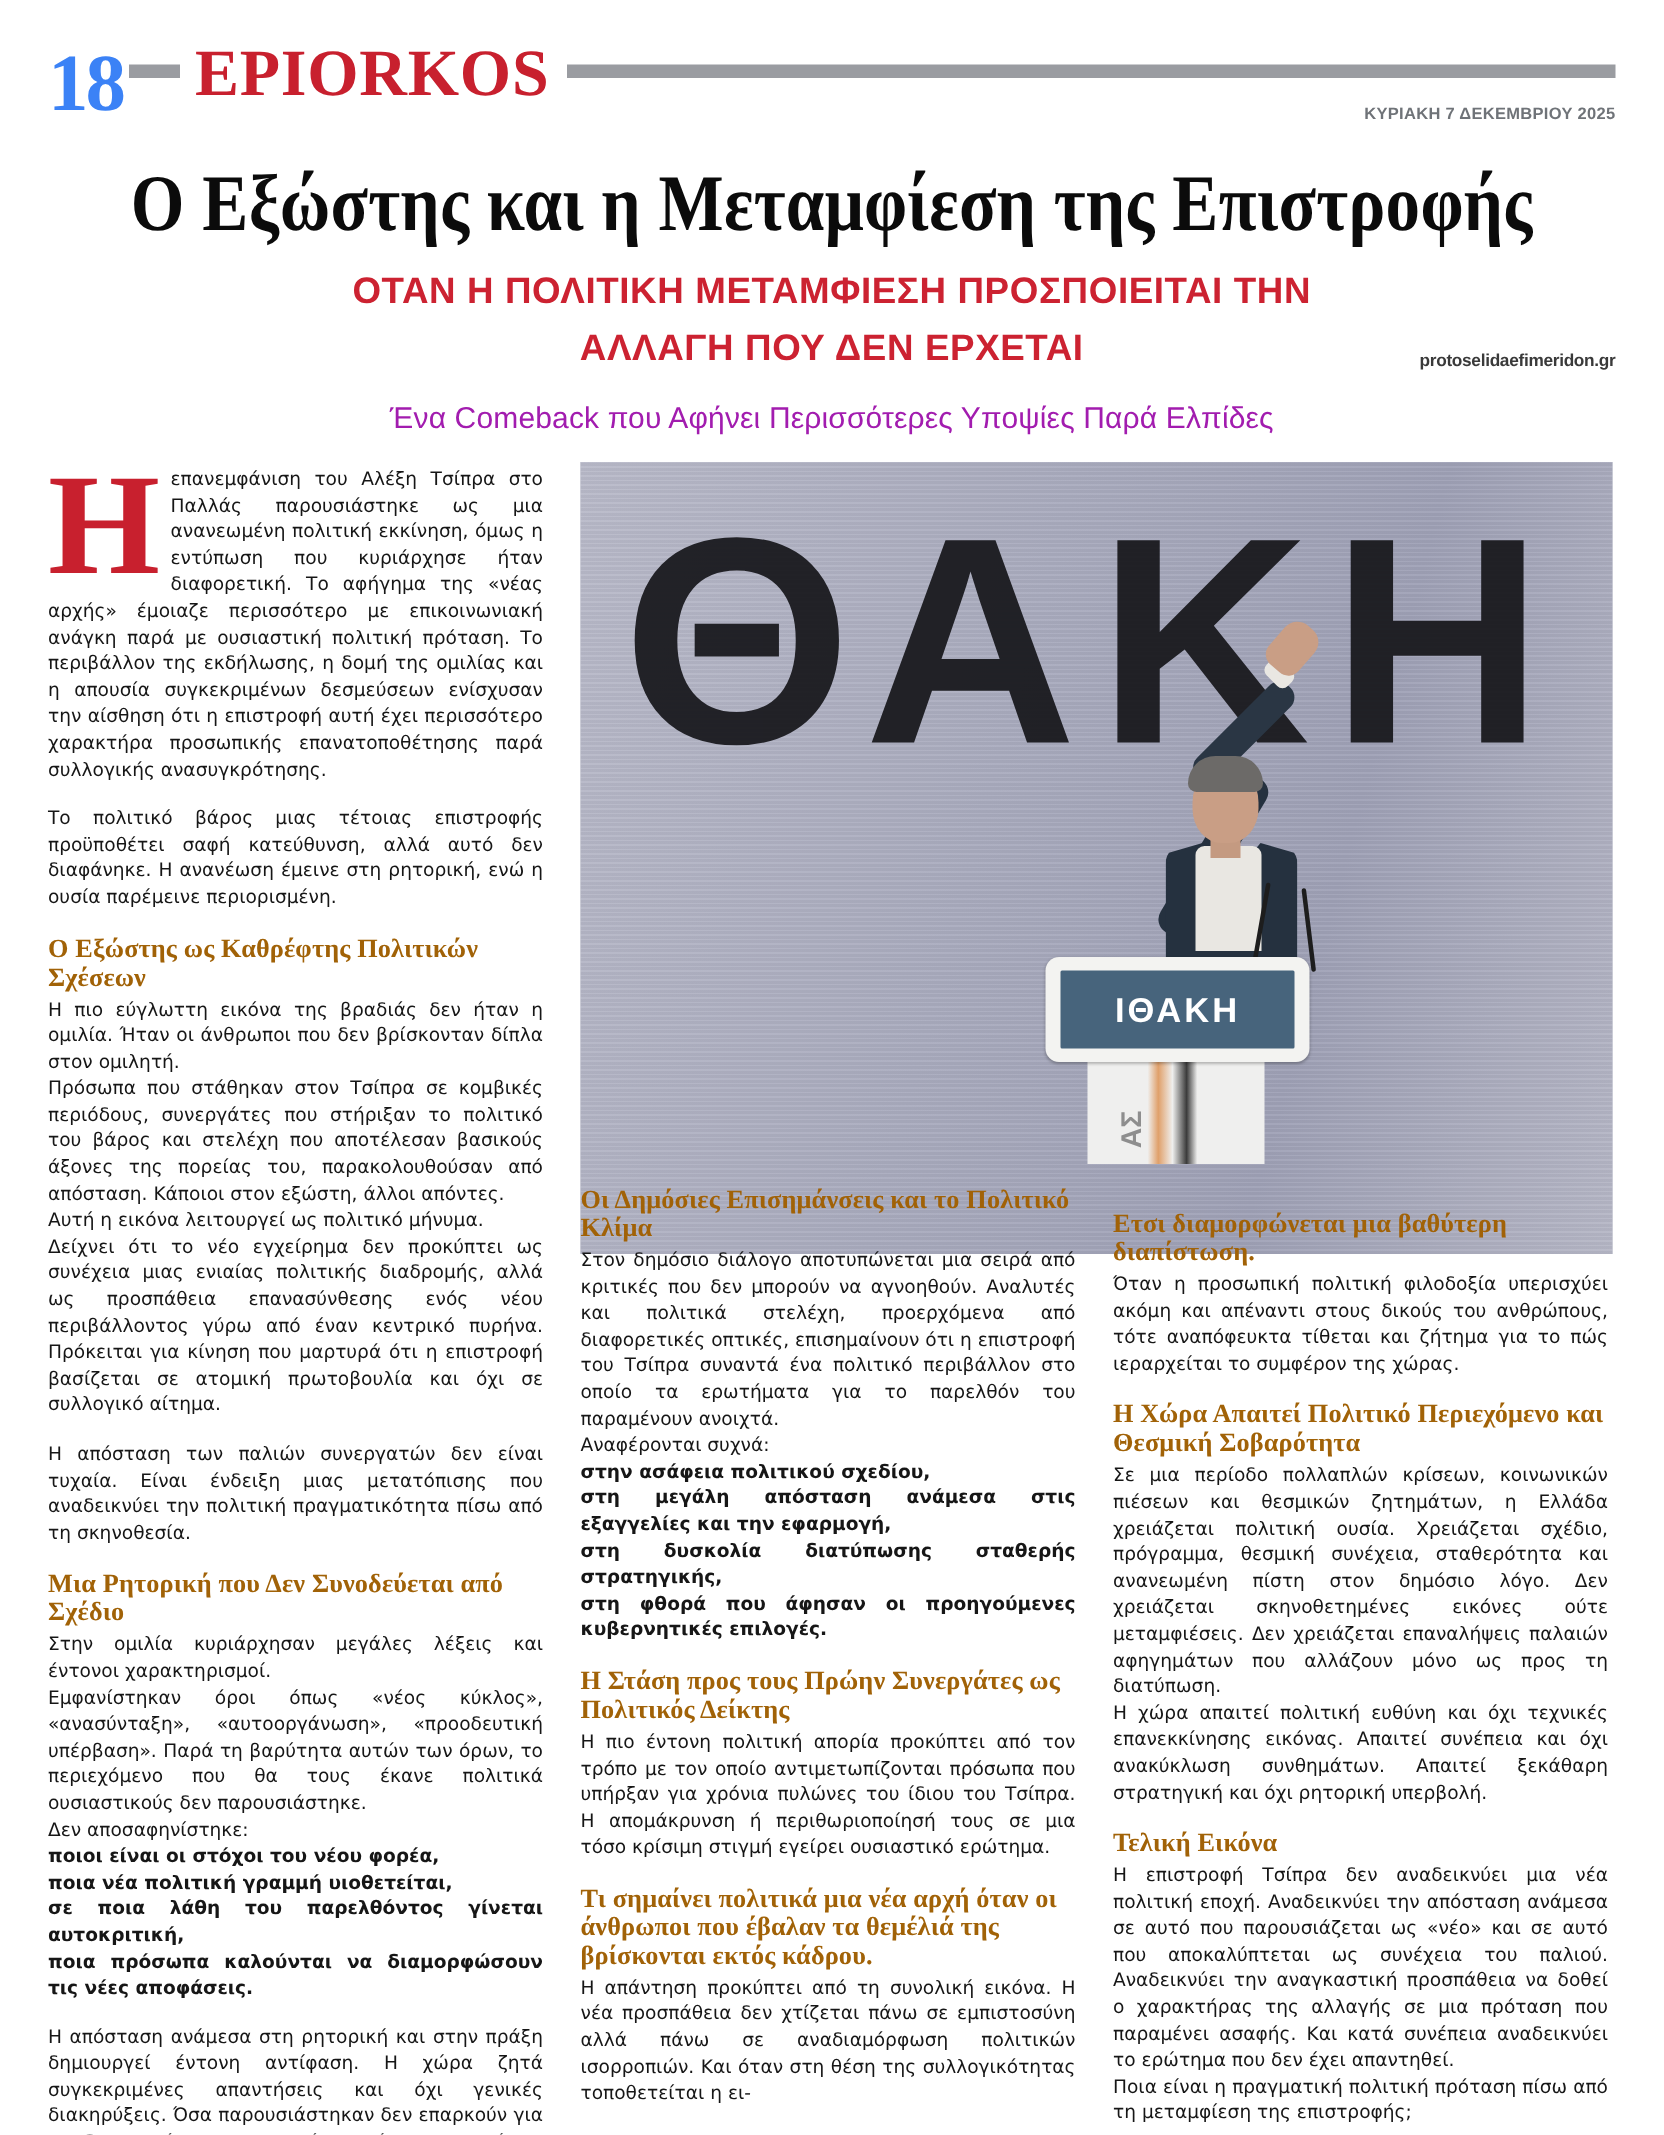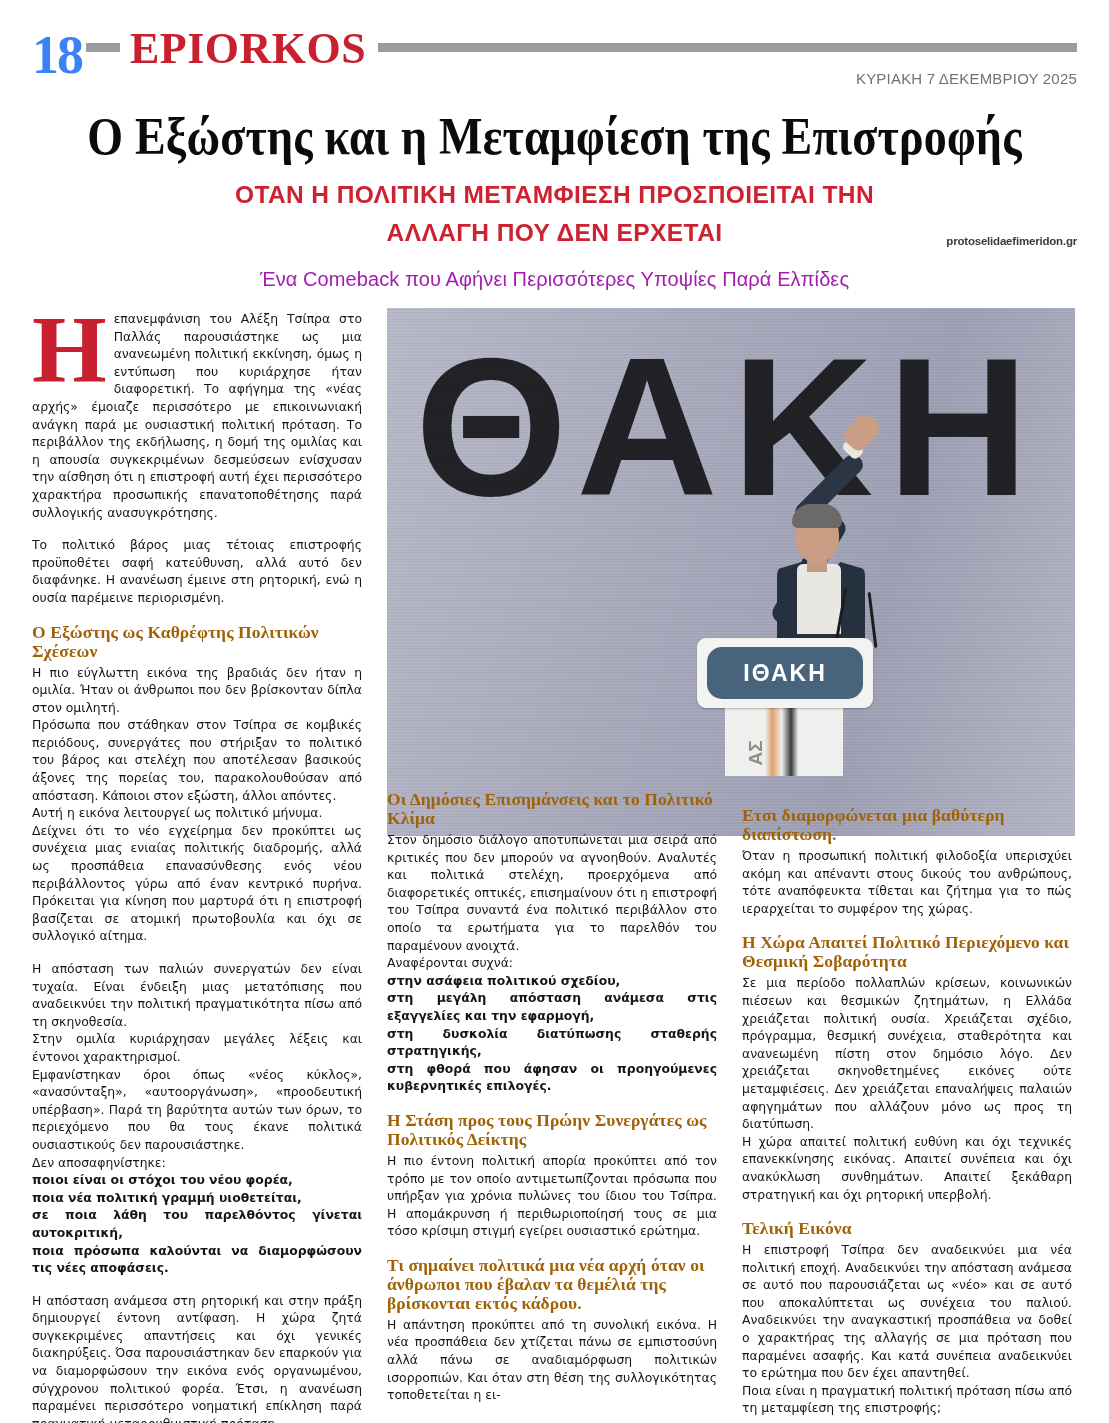--- a/index.html
+++ b/index.html
@@ -67,22 +67,22 @@
     background: #9a9ca1;
     margin-left: 12px;
     position: relative;
     top: -6px;
   }
   .issue-date {
     position: absolute;
     right: 32px;
     top: 70px;
     font-family: "Liberation Sans", sans-serif;
-    font-size: 15px;
-    font-weight: 400;
+    font-size: 11px;
+    font-weight: 700;
     color: #6f7378;
     letter-spacing: 0.2px;
   }
 
   
   .headline-block {
     text-align: center;
     margin-top: 22px;
   }
   .headline-main {
@@ -297,21 +297,21 @@
     width: 176px; height: 70px;
     background: #f3f3f1;
     border-radius: 9px;
     box-shadow: 0 1px 2px rgba(0,0,0,0.25);
   }
   .podium-plate {
     position: absolute;
     left: 10px; top: 9px;
     width: 156px; height: 52px;
     background: #47647c;
-    border-radius: 15px;
+    border-radius: 1px;
     display: flex;
     align-items: center;
     justify-content: center;
   }
   .podium-label {
     font-family: "Liberation Sans", sans-serif;
     font-weight: bold;
     font-size: 23px;
     color: #ffffff;
     letter-spacing: 2px;
@@ -398,20 +398,21 @@
 
     <div class="col col-1">
       <p><span class="dropcap">Η</span><span>επανεμφάνιση του Αλέξη Τσίπρα στο Παλλάς παρουσιάστηκε ως μια ανανεωμένη πολιτική εκκίνηση, όμως η εντύπωση που κυριάρχησε ήταν διαφορετική. Το αφήγημα της «νέας αρχής» έμοιαζε περισσότερο με επικοινωνιακή ανάγκη παρά με ουσιαστική πολιτική πρόταση. Το περιβάλλον της εκδήλωσης, η δομή της ομιλίας και η απουσία συγκεκριμένων δεσμεύσεων ενίσχυσαν την αίσθηση ότι η επιστροφή αυτή έχει περισσότερο χαρακτήρα προσωπικής επανατοποθέτησης παρά συλλογικής ανασυγκρότησης.</span></p>
       <p class="gap">Το πολιτικό βάρος μιας τέτοιας επιστροφής προϋποθέτει σαφή κατεύθυνση, αλλά αυτό δεν διαφάνηκε. Η ανανέωση έμεινε στη ρητορική, ενώ η ουσία παρέμεινε περιορισμένη.</p>
       <h3 class="subhead">Ο Εξώστης ως Καθρέφτης Πολιτικών Σχέσεων</h3>
       <p>Η πιο εύγλωττη εικόνα της βραδιάς δεν ήταν η ομιλία. Ήταν οι άνθρωποι που δεν βρίσκονταν δίπλα στον ομιλητή.</p>
       <p>Πρόσωπα που στάθηκαν στον Τσίπρα σε κομβικές περιόδους, συνεργάτες που στήριξαν το πολιτικό του βάρος και στελέχη που αποτέλεσαν βασικούς άξονες της πορείας του, παρακολουθούσαν από απόσταση. Κάποιοι στον εξώστη, άλλοι απόντες.</p>
       <p>Αυτή η εικόνα λειτουργεί ως πολιτικό μήνυμα.</p>
       <p>Δείχνει ότι το νέο εγχείρημα δεν προκύπτει ως συνέχεια μιας ενιαίας πολιτικής διαδρομής, αλλά ως προσπάθεια επανασύνθεσης ενός νέου περιβάλλοντος γύρω από έναν κεντρικό πυρήνα. Πρόκειται για κίνηση που μαρτυρά ότι η επιστροφή βασίζεται σε ατομική πρωτοβουλία και όχι σε συλλογικό αίτημα.</p>
       <p class="gap">Η απόσταση των παλιών συνεργατών δεν είναι τυχαία. Είναι ένδειξη μιας μετατόπισης που αναδεικνύει την πολιτική πραγματικότητα πίσω από τη σκηνοθεσία.</p>
+      <h3 class="subhead">Μια Ρητορική που Δεν Συνοδεύεται από Σχέδιο</h3>
       <p>Στην ομιλία κυριάρχησαν μεγάλες λέξεις και έντονοι χαρακτηρισμοί.</p>
       <p>Εμφανίστηκαν όροι όπως «νέος κύκλος», «ανασύνταξη», «αυτοοργάνωση», «προοδευτική υπέρβαση». Παρά τη βαρύτητα αυτών των όρων, το περιεχόμενο που θα τους έκανε πολιτικά ουσιαστικούς δεν παρουσιάστηκε.</p>
       <p>Δεν αποσαφηνίστηκε:</p>
       <p class="bold">ποιοι είναι οι στόχοι του νέου φορέα,</p>
       <p class="bold">ποια νέα πολιτική γραμμή υιοθετείται,</p>
       <p class="bold">σε ποια λάθη του παρελθόντος γίνεται αυτοκριτική,</p>
       <p class="bold">ποια πρόσωπα καλούνται να διαμορφώσουν τις νέες αποφάσεις.</p>
       <p class="gap">Η απόσταση ανάμεσα στη ρητορική και στην πράξη δημιουργεί έντονη αντίφαση. Η χώρα ζητά συγκεκριμένες απαντήσεις και όχι γενικές διακηρύξεις. Όσα παρουσιάστηκαν δεν επαρκούν για να διαμορφώσουν την εικόνα ενός οργανωμένου, σύγχρονου πολιτικού φορέα. Έτσι, η ανανέωση παραμένει περισσότερο νοηματική επίκληση παρά πραγματική μεταρρυθμιστική πρόταση.</p>
     </div>
 

